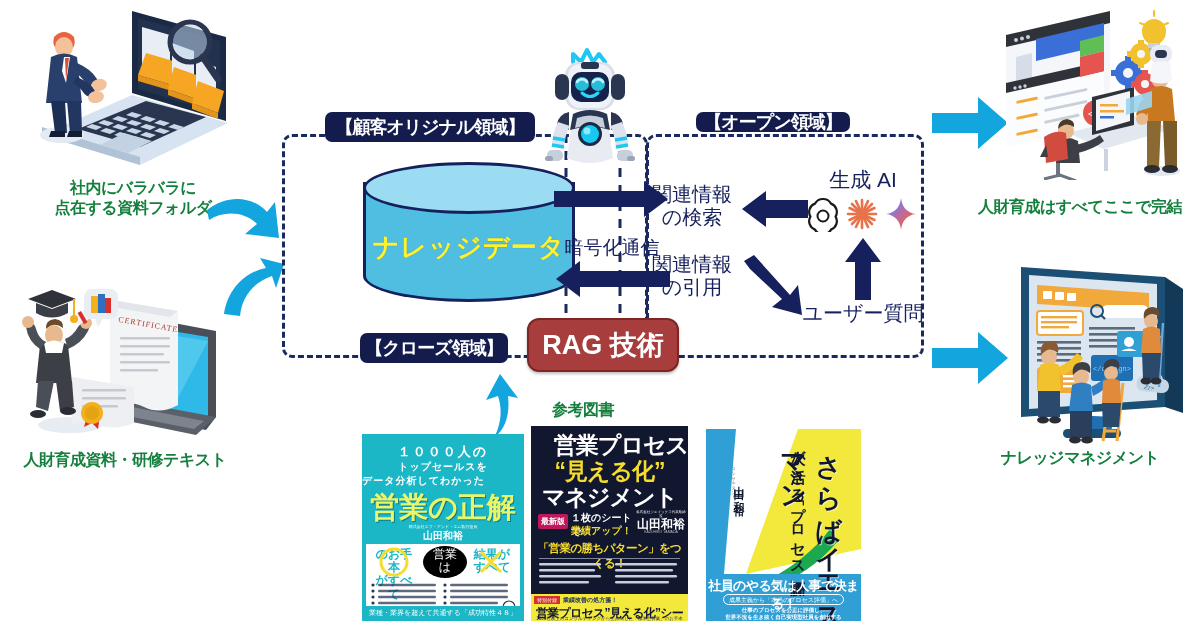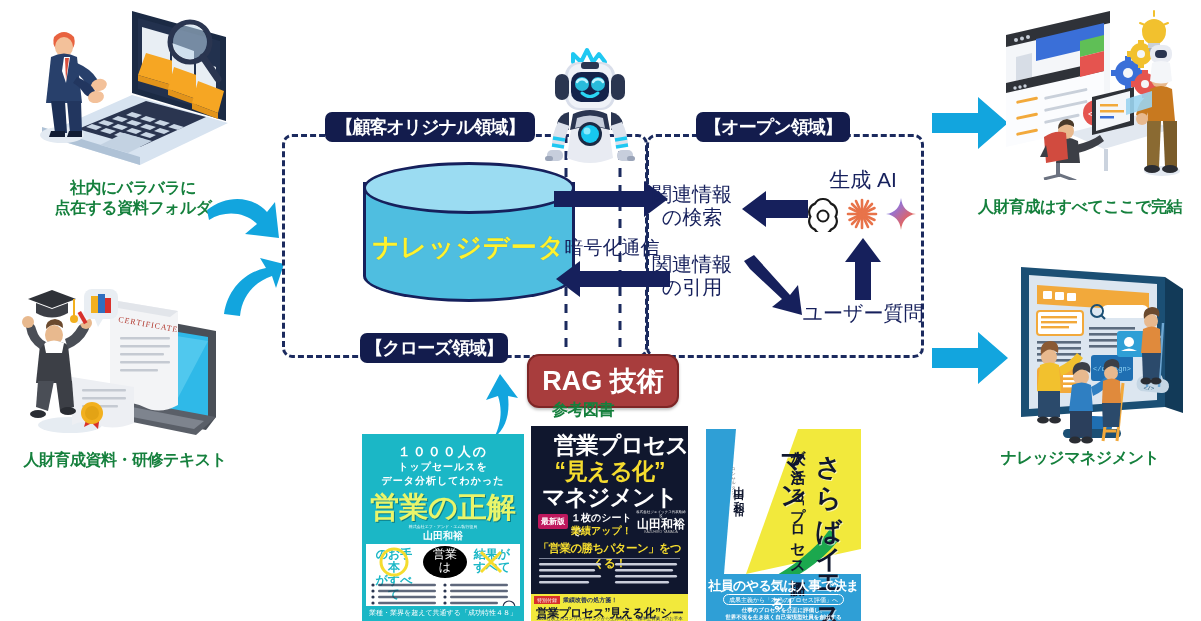--- a/index.html
+++ b/index.html
@@ -268,21 +268,21 @@
 
   <div class="abs" style="left:560px; top:134px; width:100px; height:224px;">
     <svg width="100" height="224" viewBox="0 0 100 224">
       <line x1="6" y1="0" x2="6" y2="224" stroke="#1b2a5e" stroke-width="3" stroke-dasharray="9 8"></line>
       <line x1="60" y1="0" x2="60" y2="224" stroke="#1b2a5e" stroke-width="3" stroke-dasharray="9 8"></line>
     </svg>
   </div>
 
   <div class="abs pill" style="left:325px; top:112px; width:210px; height:30px; font-size:18px;">【顧客オリジナル領域】</div>
 
-  <div class="abs pill" style="left:696px; top:112px; width:154px; height:30px; font-size:18px;">【オープン領域】</div>
+  <div class="abs pill" style="left:696px; top:112px; width:154px; height:20px; font-size:18px;">【オープン領域】</div>
 
   <div class="abs pill" style="left:360px; top:333px; width:148px; height:30px; font-size:18px;">【クローズ領域】</div>
 
   <div class="abs" style="left:325px; top:162px; width:212px; height:150px;margin-left:38px;">
     <div class="cyl-body" style="left:0; top:20px; width:212px; height:120px;"></div>
     <div class="cyl-top" style="left:0; top:0; width:212px; height:52px;"></div>
     <div class="cyl-label" style="top:68px; font-size:26px;">ナレッジデータ</div>
   </div>
 
   <div class="abs" style="left:525px; top:38px; width:130px; height:135px;">
@@ -397,34 +397,34 @@
   </div>
 
   <div class="abs" style="left:843px; top:238px;">
     <svg width="40" height="62" viewBox="0 0 40 62">
       <path class="navy" d="M20 0 L38 24 L28 24 L28 62 L12 62 L12 24 L2 24 Z"></path>
     </svg>
   </div>
 
   <div class="abs lbl-navy" style="left:796px; top:302px; width:134px; font-size:20px;">ユーザー質問</div>
 
-  <div class="abs ragbox" style="left:527px; top:318px; width:152px; height:54px; font-size:27px;margin-top:36px;">RAG 技術</div>
+  <div class="abs ragbox" style="left:527px; top:318px; width:152px; height:54px; font-size:27px;">RAG 技術</div>
 
   <div class="abs" style="left:470px; top:374px;">
     <svg width="54" height="64" viewBox="0 0 54 64">
       <path class="cyan" d="M30 0 L48 24 L38 22 C40 40 36 54 24 64 C32 48 32 34 28 22 L16 26 Z"></path>
     </svg>
   </div>
 
   <div class="abs caption" style="left:528px; top:400px; width:110px; font-size:16px;">参考図書</div>
 
   <div class="book bk1" style="left:362px; top:434px; width:162px; height:187px;">
     <div class="abs" style="left:0; top:9px; width:162px; text-align:center; color:#fff; font-weight:bold; font-size:13px; letter-spacing:2px;">１０００人の</div>
     <div class="abs" style="left:0; top:26px; width:162px; text-align:center; color:#fff; font-weight:bold; font-size:10px; letter-spacing:1px;">トップセールスを</div>
-    <div class="abs" style="left:0; top:40px; width:162px; text-align:center; color:#fff; font-weight:bold; font-size:10px; letter-spacing:1px;">データ分析してわかった</div>
+    <div class="abs" style="left:0; top:40px; width:162px; text-align:left; color:#fff; font-weight:bold; font-size:10px; letter-spacing:1px;">データ分析してわかった</div>
     <div class="abs" style="left:0; top:54px; width:162px; text-align:center; color:#E9F56A; font-weight:bold; font-size:29px; letter-spacing:0px; text-shadow:1px 1px 0 #0c7c86;">営業の正解</div>
     <div class="abs" style="left:0; top:90px; width:162px; text-align:center; color:#fff; font-size:4px;">株式会社エフ・アンド・エム執行役員</div>
     <div class="abs" style="left:0; top:95px; width:162px; text-align:center; color:#fff; font-weight:bold; font-size:10px;">山田和裕</div>
 
     <div class="abs" style="left:4px; top:110px; width:154px; height:73px; background:#fff;">
       <div class="abs" style="left:4px; top:4px; width:48px; text-align:center; color:#1BB7C6; font-weight:bold; font-size:12px; line-height:1.1;">
         <div>のお手本</div>
         <div>がすべて</div>
       </div>
       <div class="abs" style="left:57px; top:2px; width:44px; height:32px; border-radius:50%; background:#000000; color:#fff; font-weight:normal; font-size:12px; text-align:center; line-height:1.05; padding-top:2px;">

